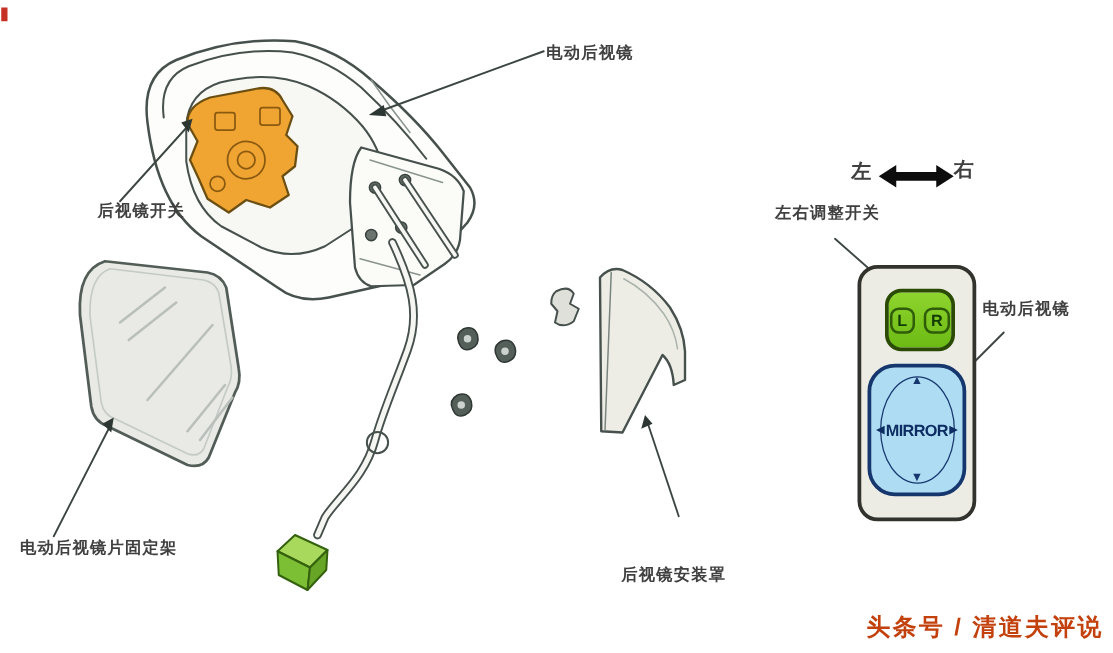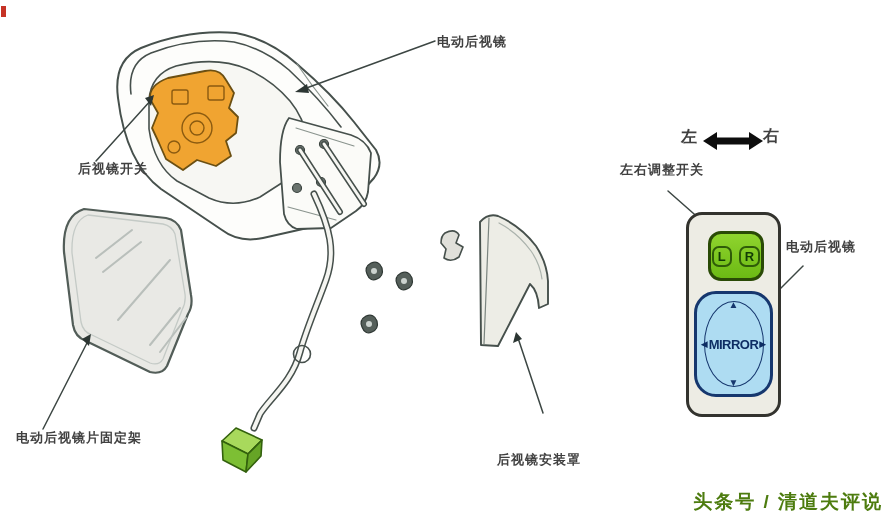--- a/index.html
+++ b/index.html
@@ -42,21 +42,21 @@
   .tri-dn{bottom:6px;}
   .mid-row{
     position:absolute;left:0;right:0;top:50%;transform:translateY(-50%);
     display:flex;align-items:center;justify-content:center;gap:1px;
     color:#0d2d63;font-weight:bold;
   }
   .mid-row .side-tri{font-size:9px;line-height:1;}
   .mid-row .mirror-word{font-size:13px;letter-spacing:-0.5px;line-height:1;}
   .watermark{
     position:absolute;right:7px;top:489px;font-size:19px;font-weight:bold;
-    color:#4d7c0f;letter-spacing:2px;white-space:nowrap;
+    color:#c2410c;letter-spacing:2px;white-space:nowrap;
     text-shadow:1px 1px 0 #ffffff;
   }
 </style>
 </head>
 <body>
 
 <div class="stage">
 
   <svg width="890" height="522" viewBox="0 0 890 522">
     <g fill="none" stroke="#46504c" stroke-width="1.6" stroke-linejoin="round" stroke-linecap="round">

